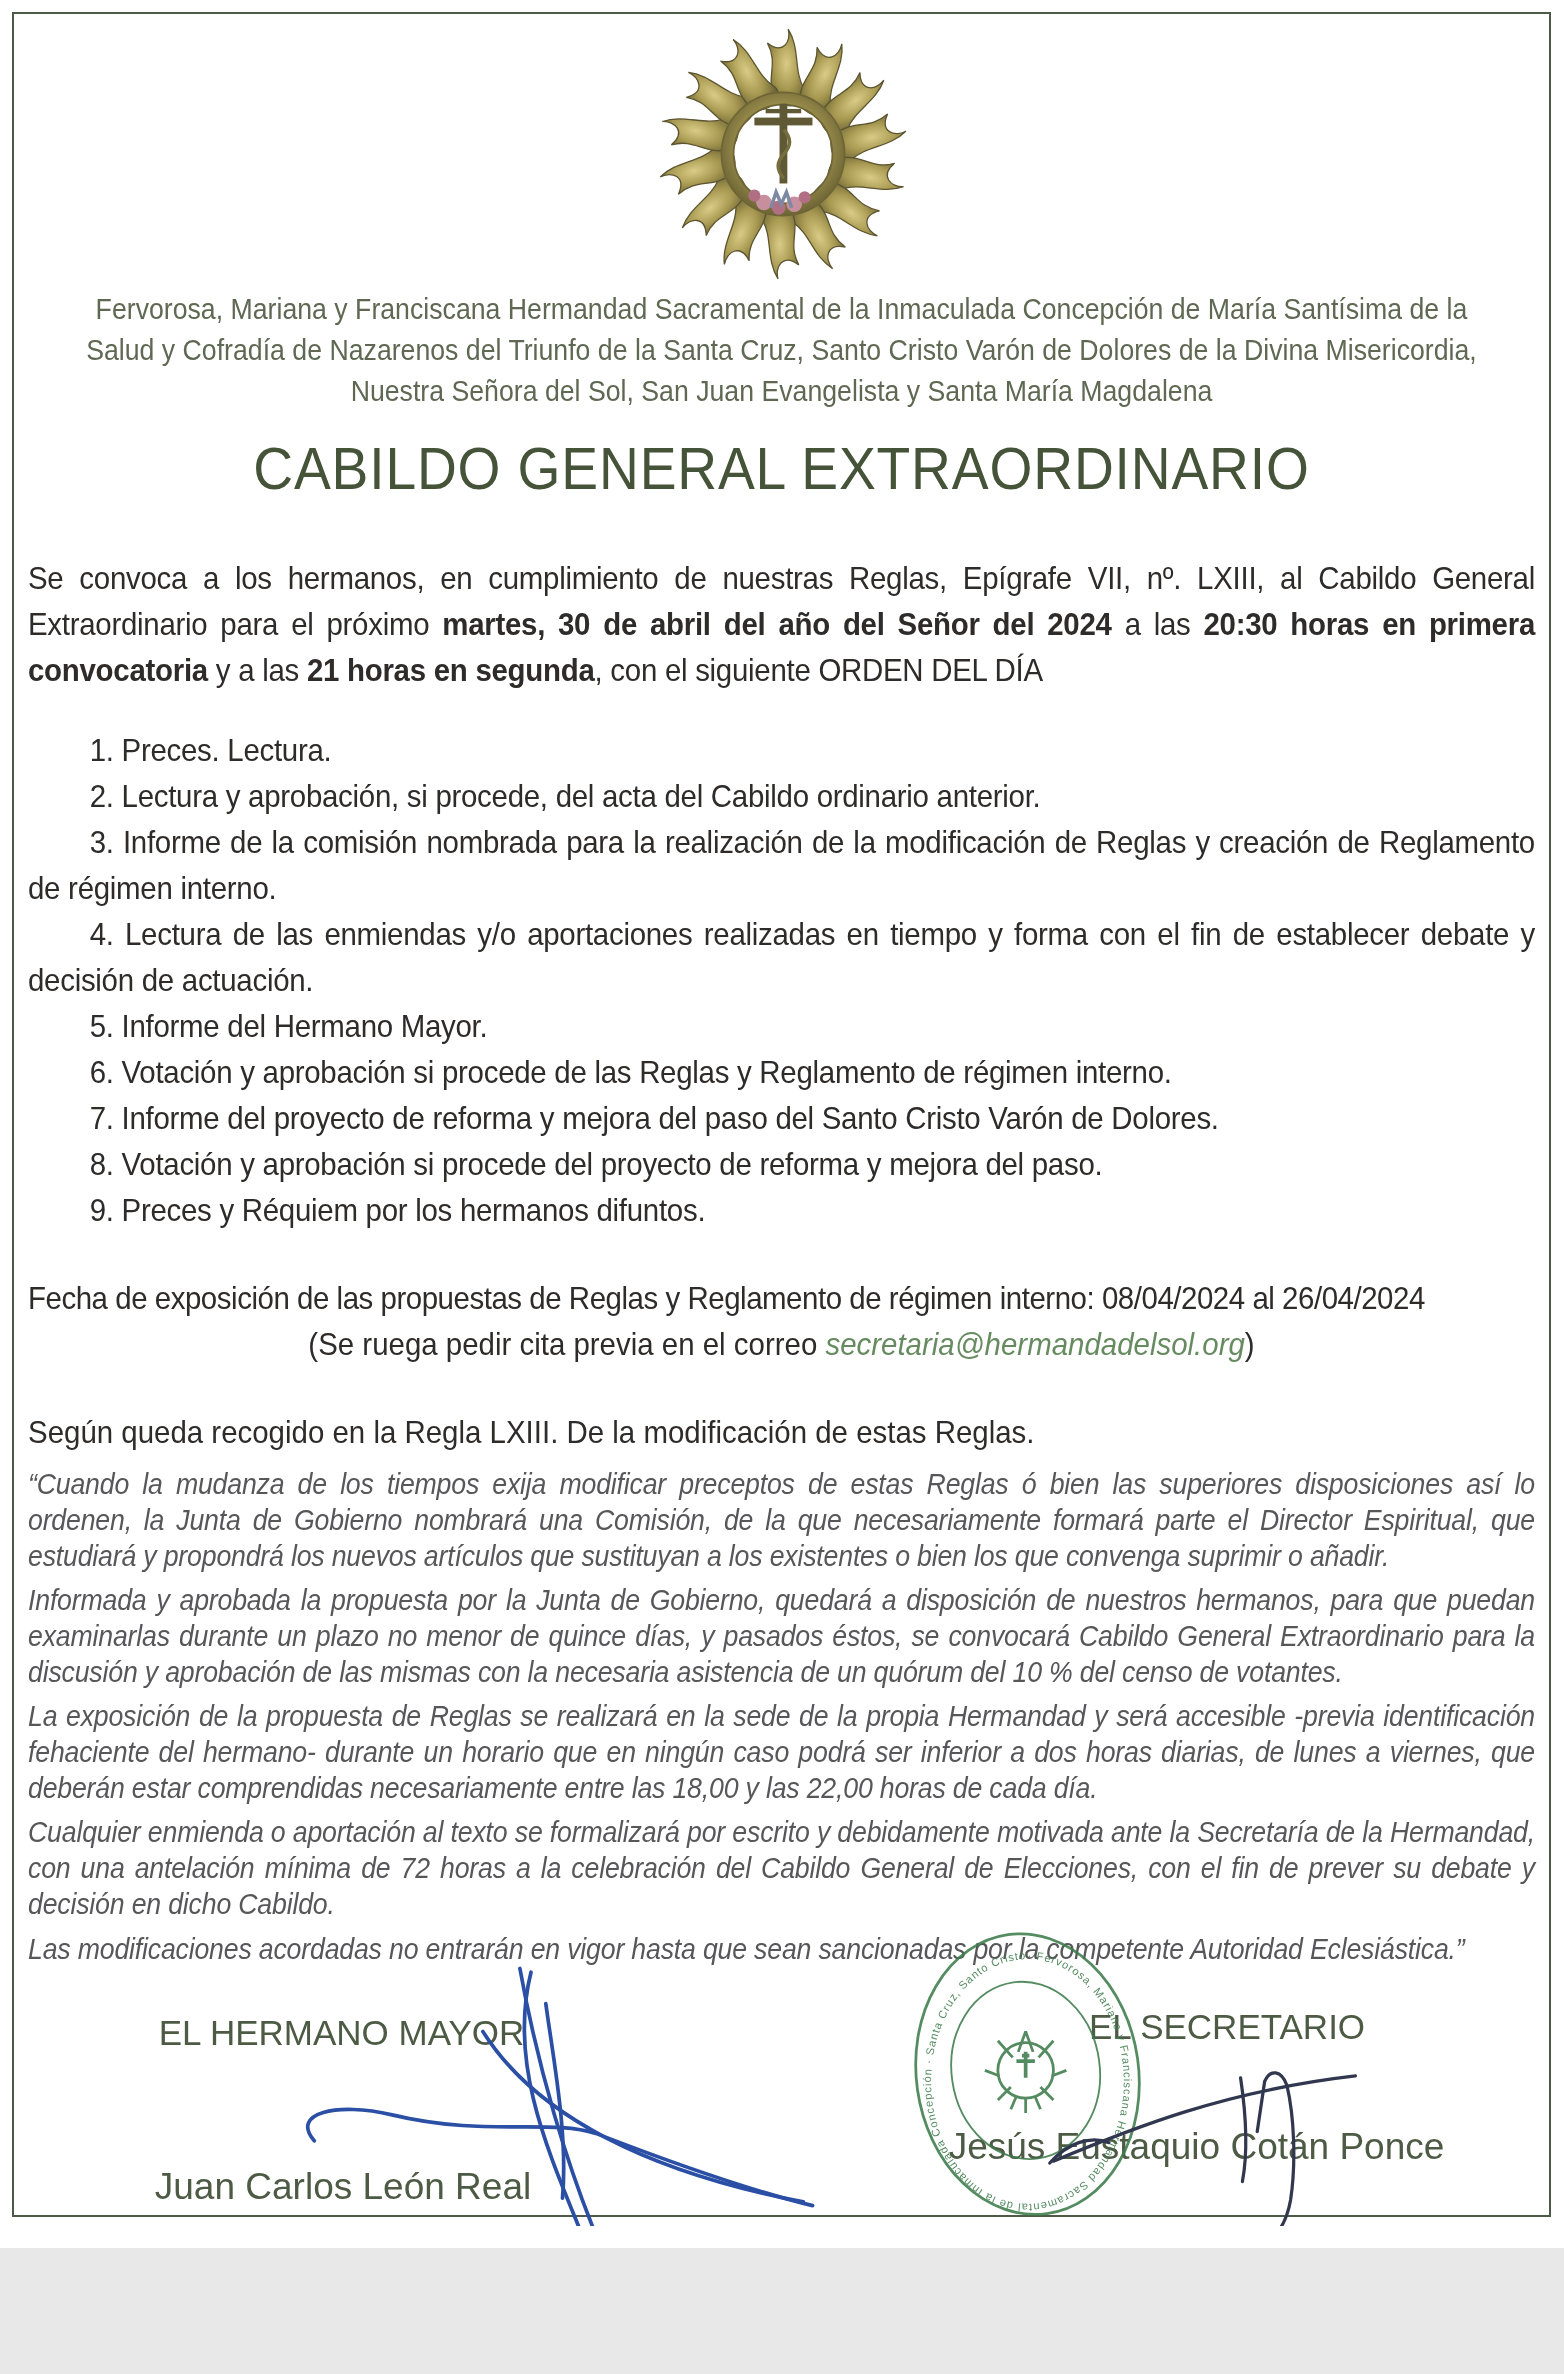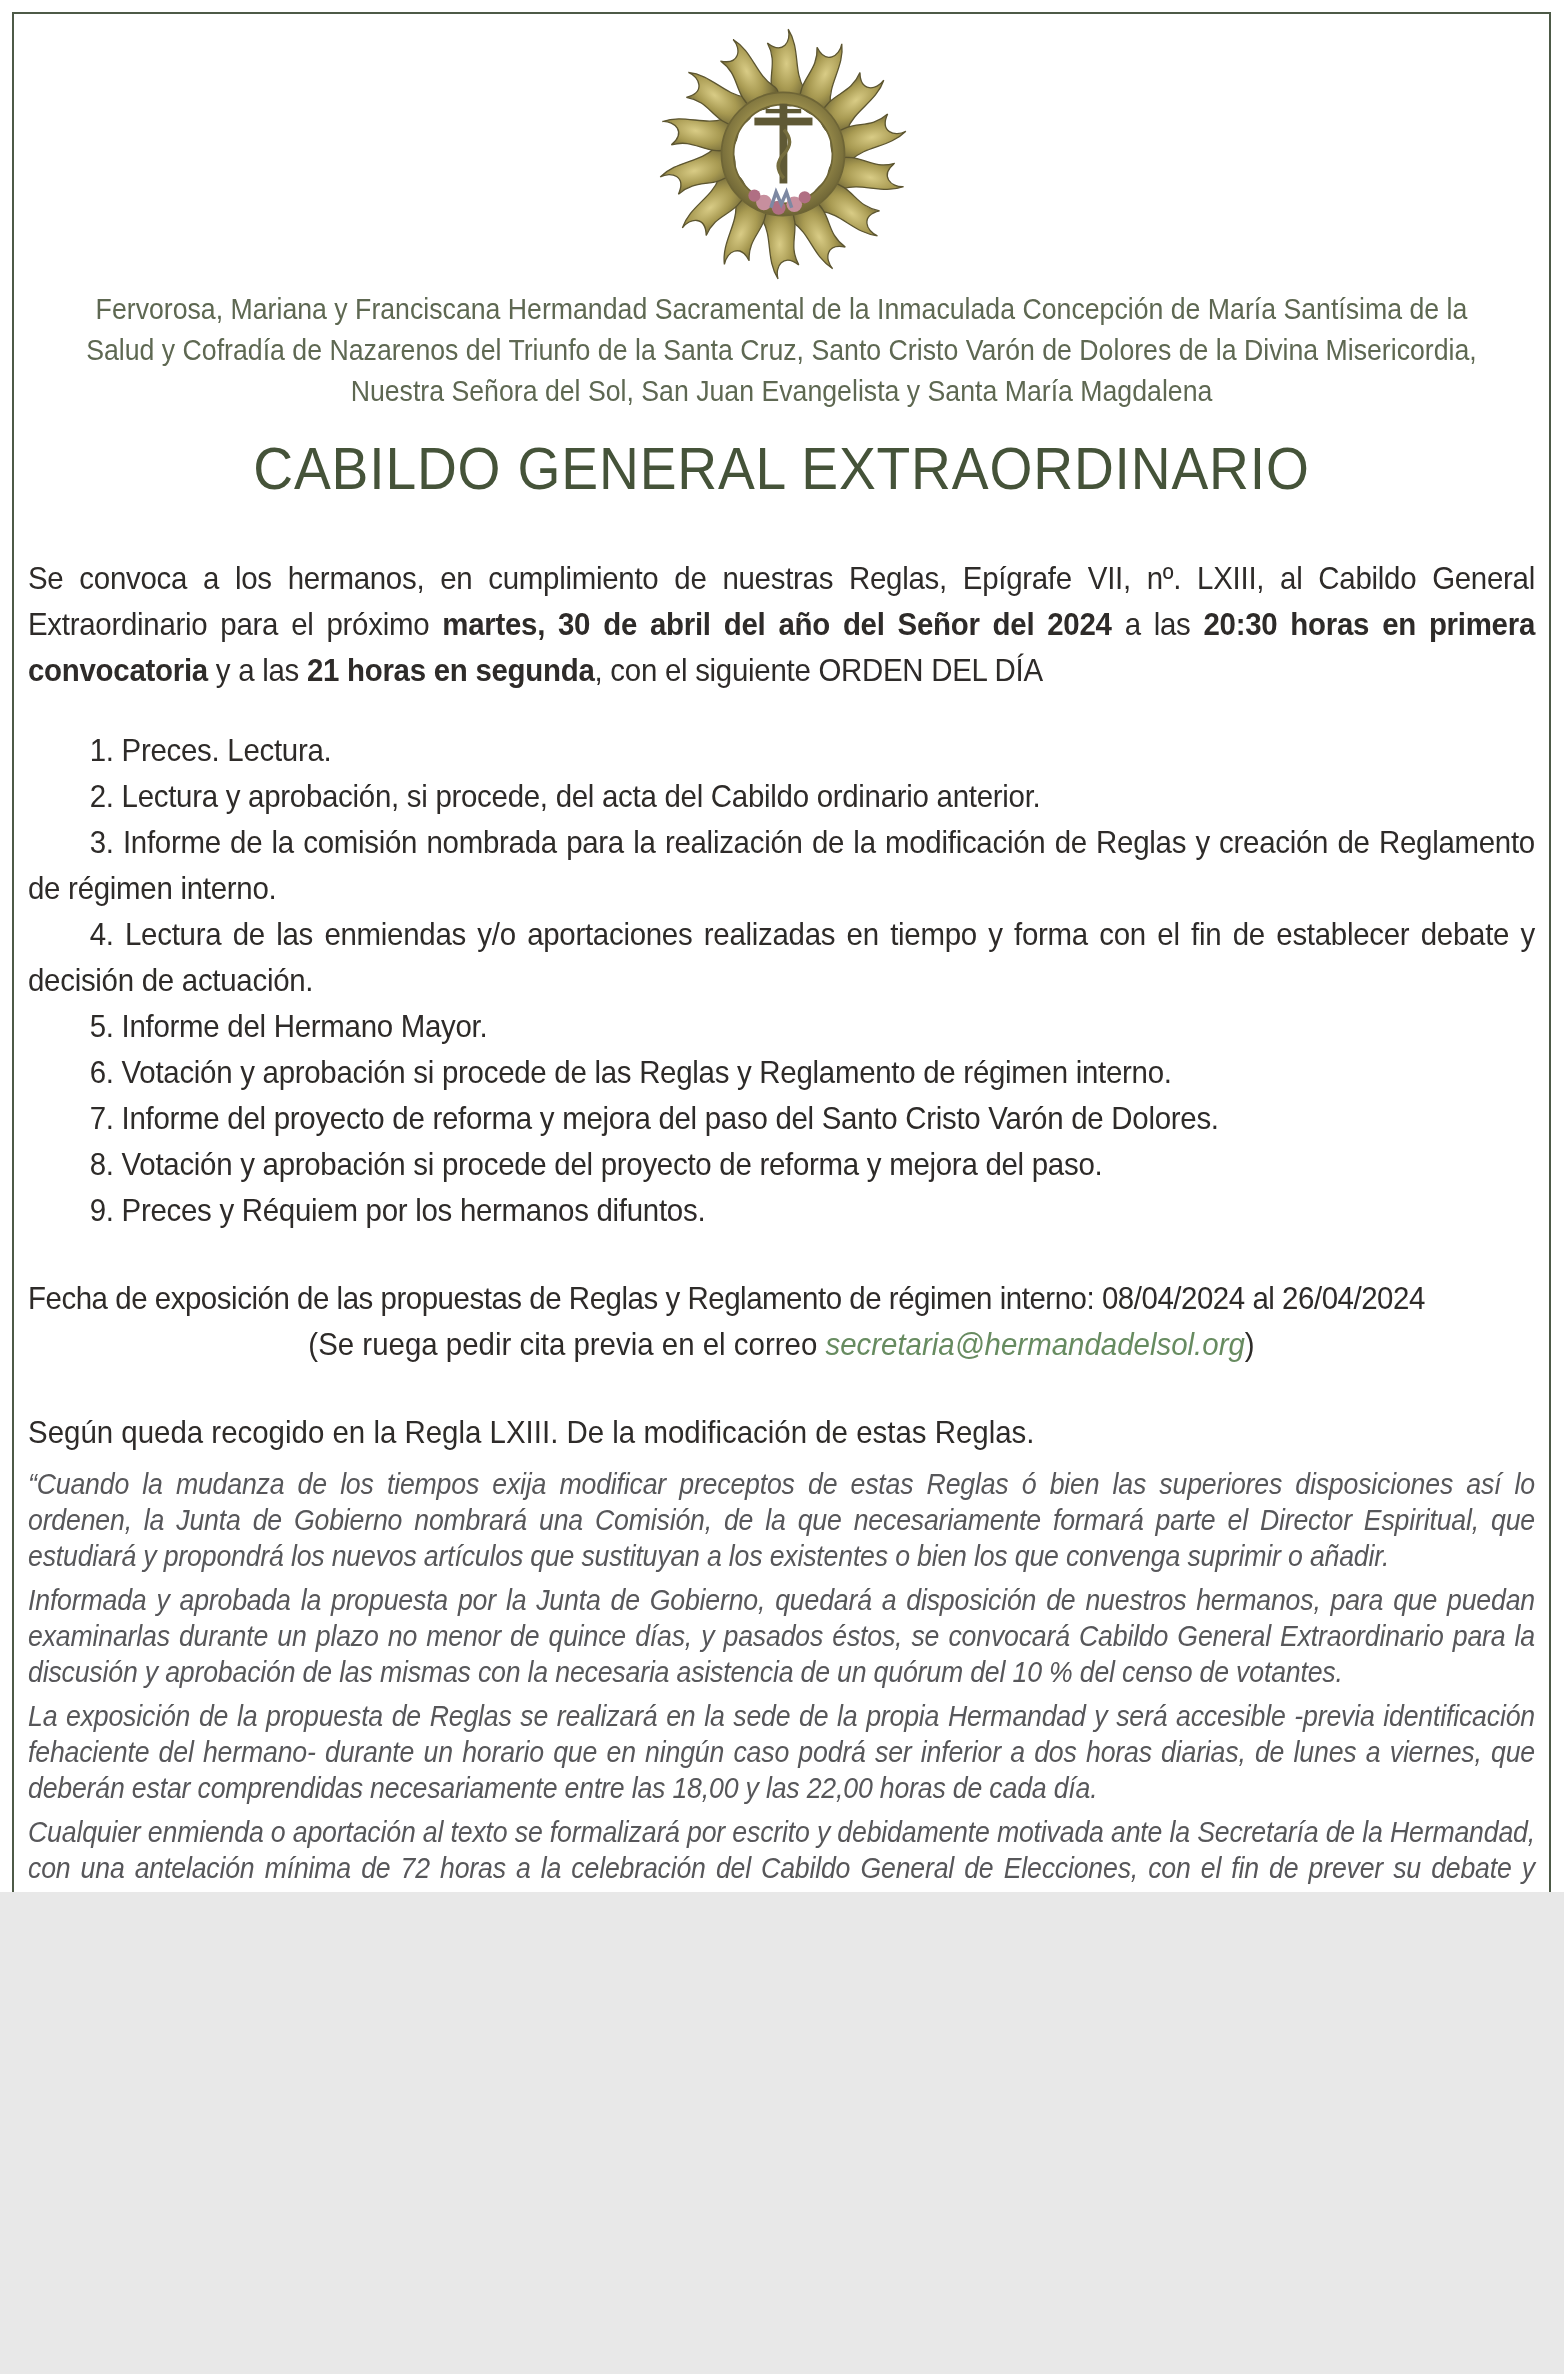--- a/index.html
+++ b/index.html
@@ -1,16 +1,16 @@
 <!DOCTYPE html>
 <html style="font-size:15px"><head>
 <meta charset="utf-8">
 <style>
   html,body{margin:0;padding:0;background:#e8e8e8;}
-  .page{position:relative;width:1565px;height:1892px;background:#ffffff;overflow:hidden;
+  .page{position:relative;width:1565px;height:2248px;background:#ffffff;overflow:hidden;
         font-family:"Liberation Sans",sans-serif;}
   .frame{position:absolute;left:12px;top:12px;width:1539px;height:2205px;
          border:2.8px solid #4d5a47;box-sizing:border-box;}
   .emblem{position:absolute;left:50%;top:24px;transform:translateX(-50%);}
   .content{position:absolute;left:28px;top:283px;width:1638px;
            transform:scaleX(0.92);transform-origin:left top;color:#2e2b29;}
   .org-line{text-align:center;color:#5e6852;font-size:29px;line-height:41px;white-space:nowrap;}
   .org-block{margin-top:5.6px;}
   .doc-title{text-align:center;color:#455339;font-size:60px;line-height:65px;margin-top:24px;
              letter-spacing:0.9px;font-weight:400;}

